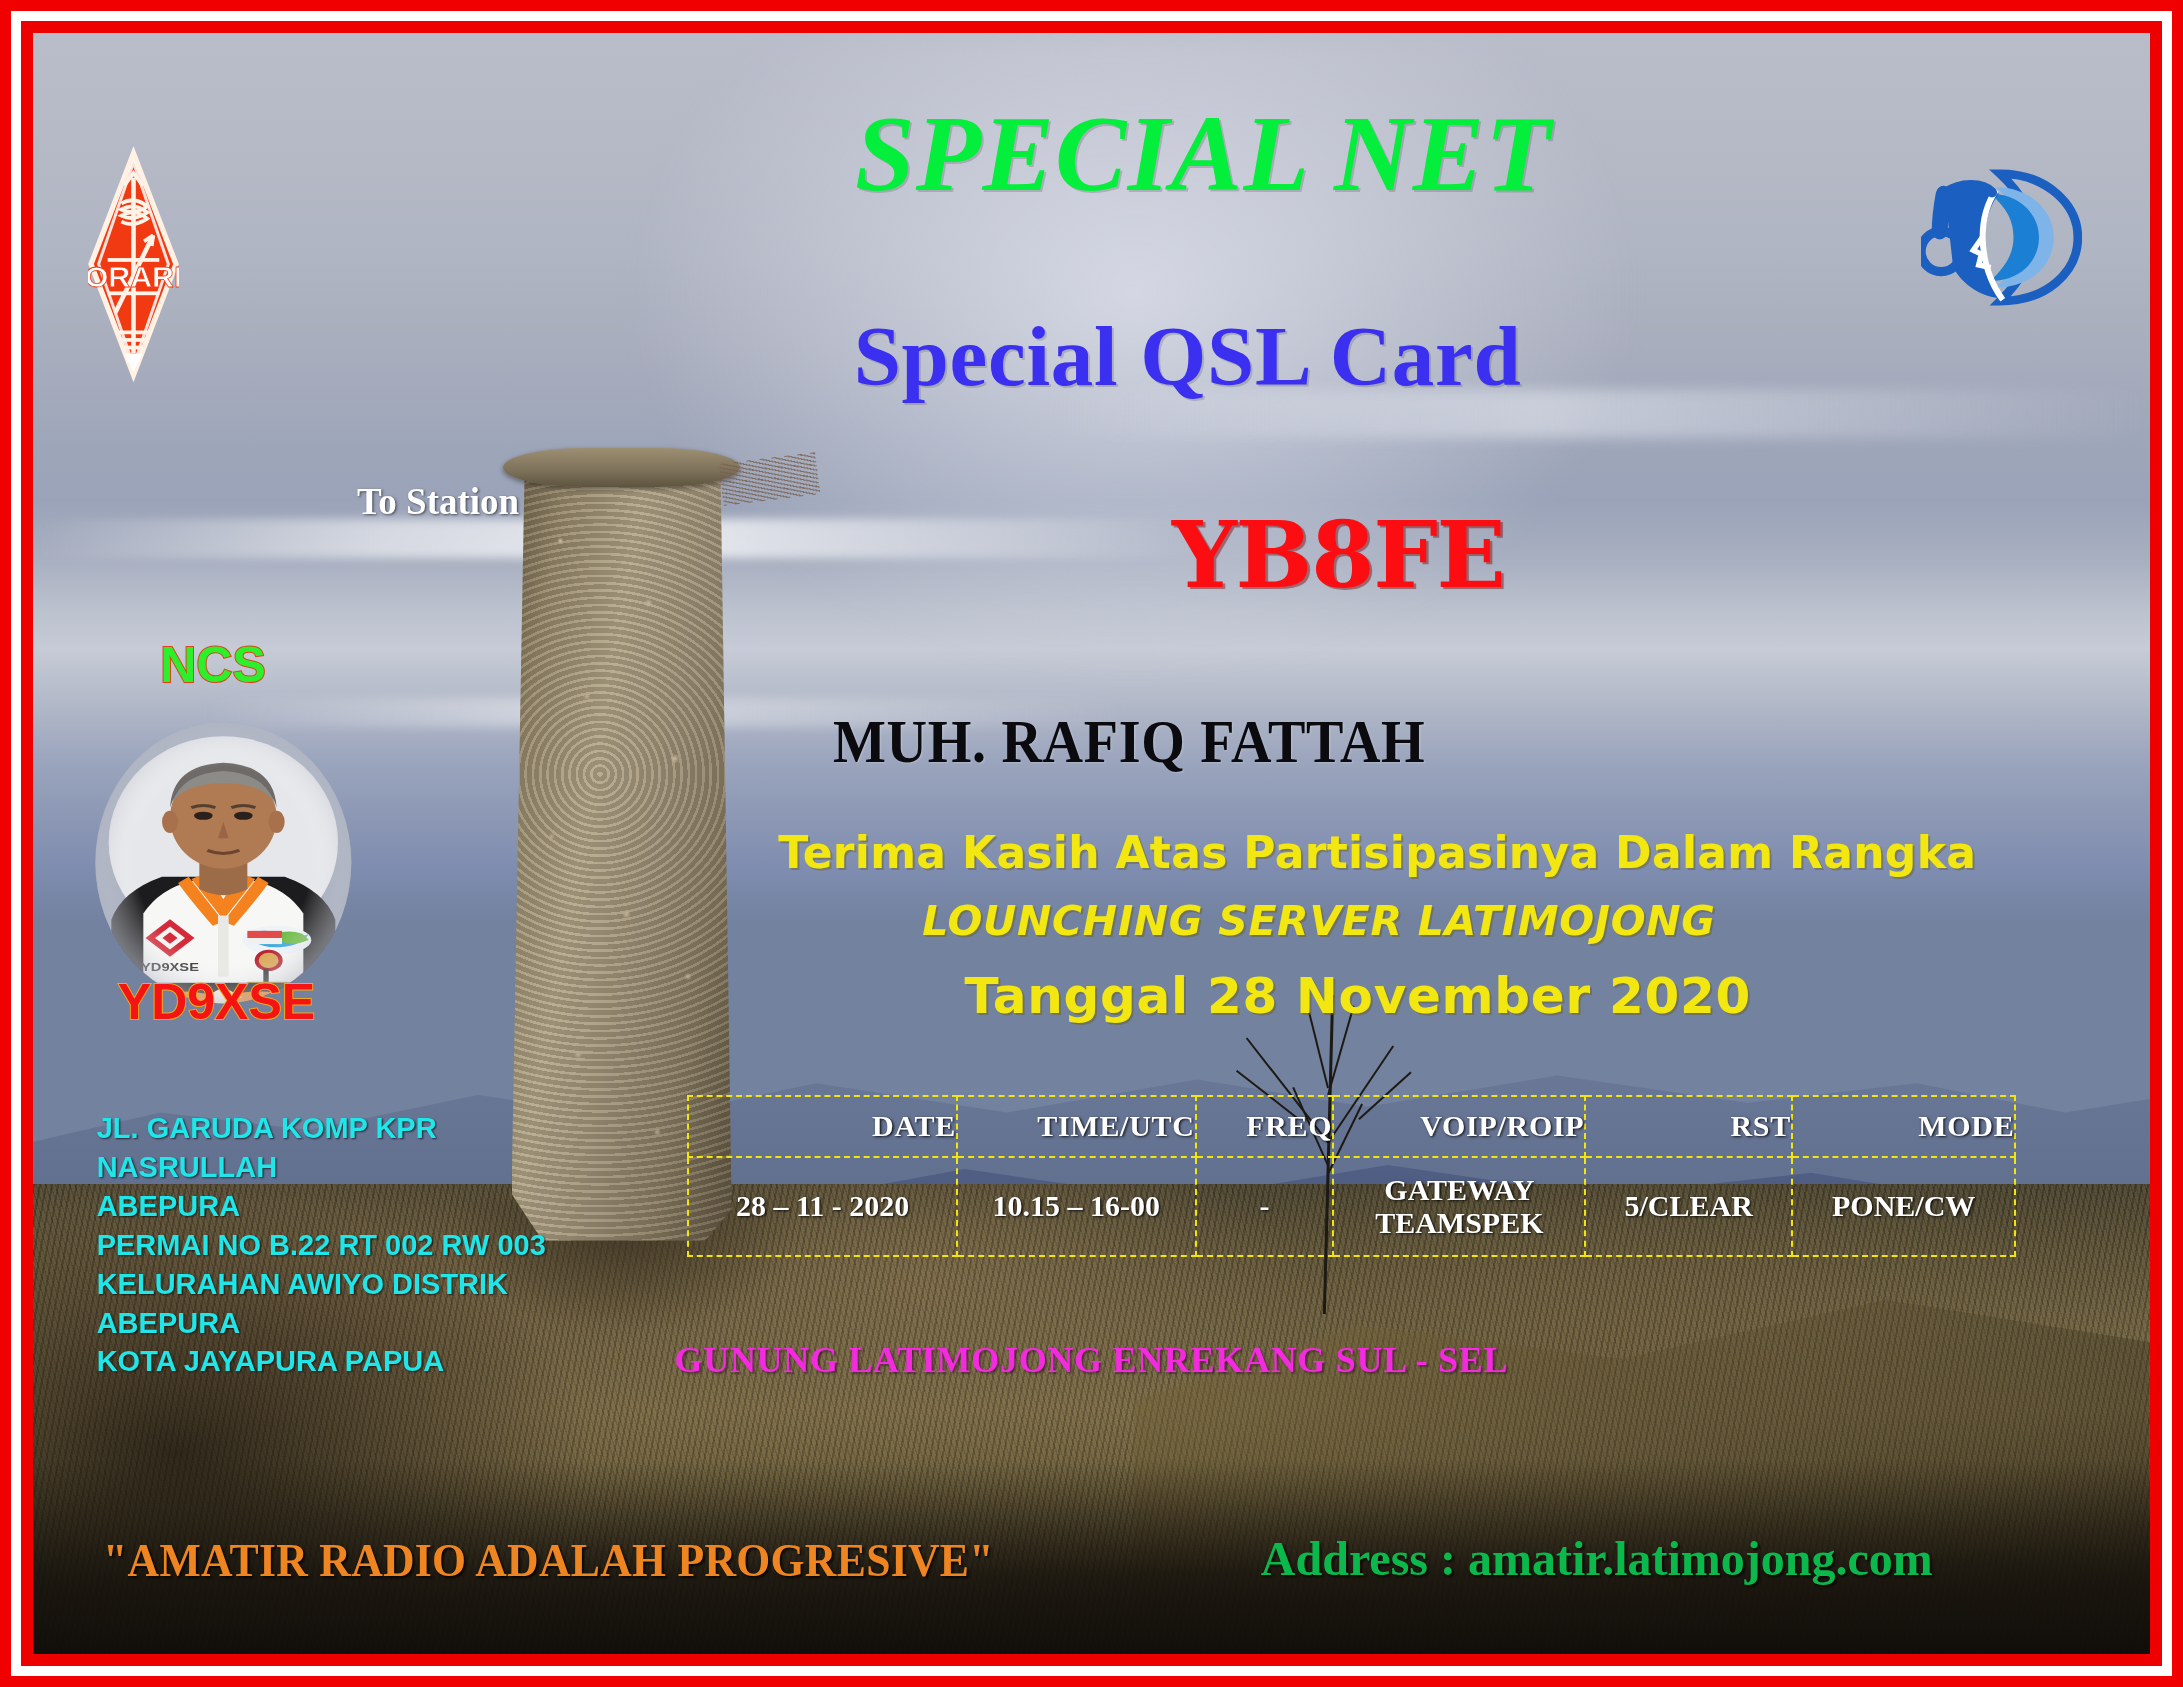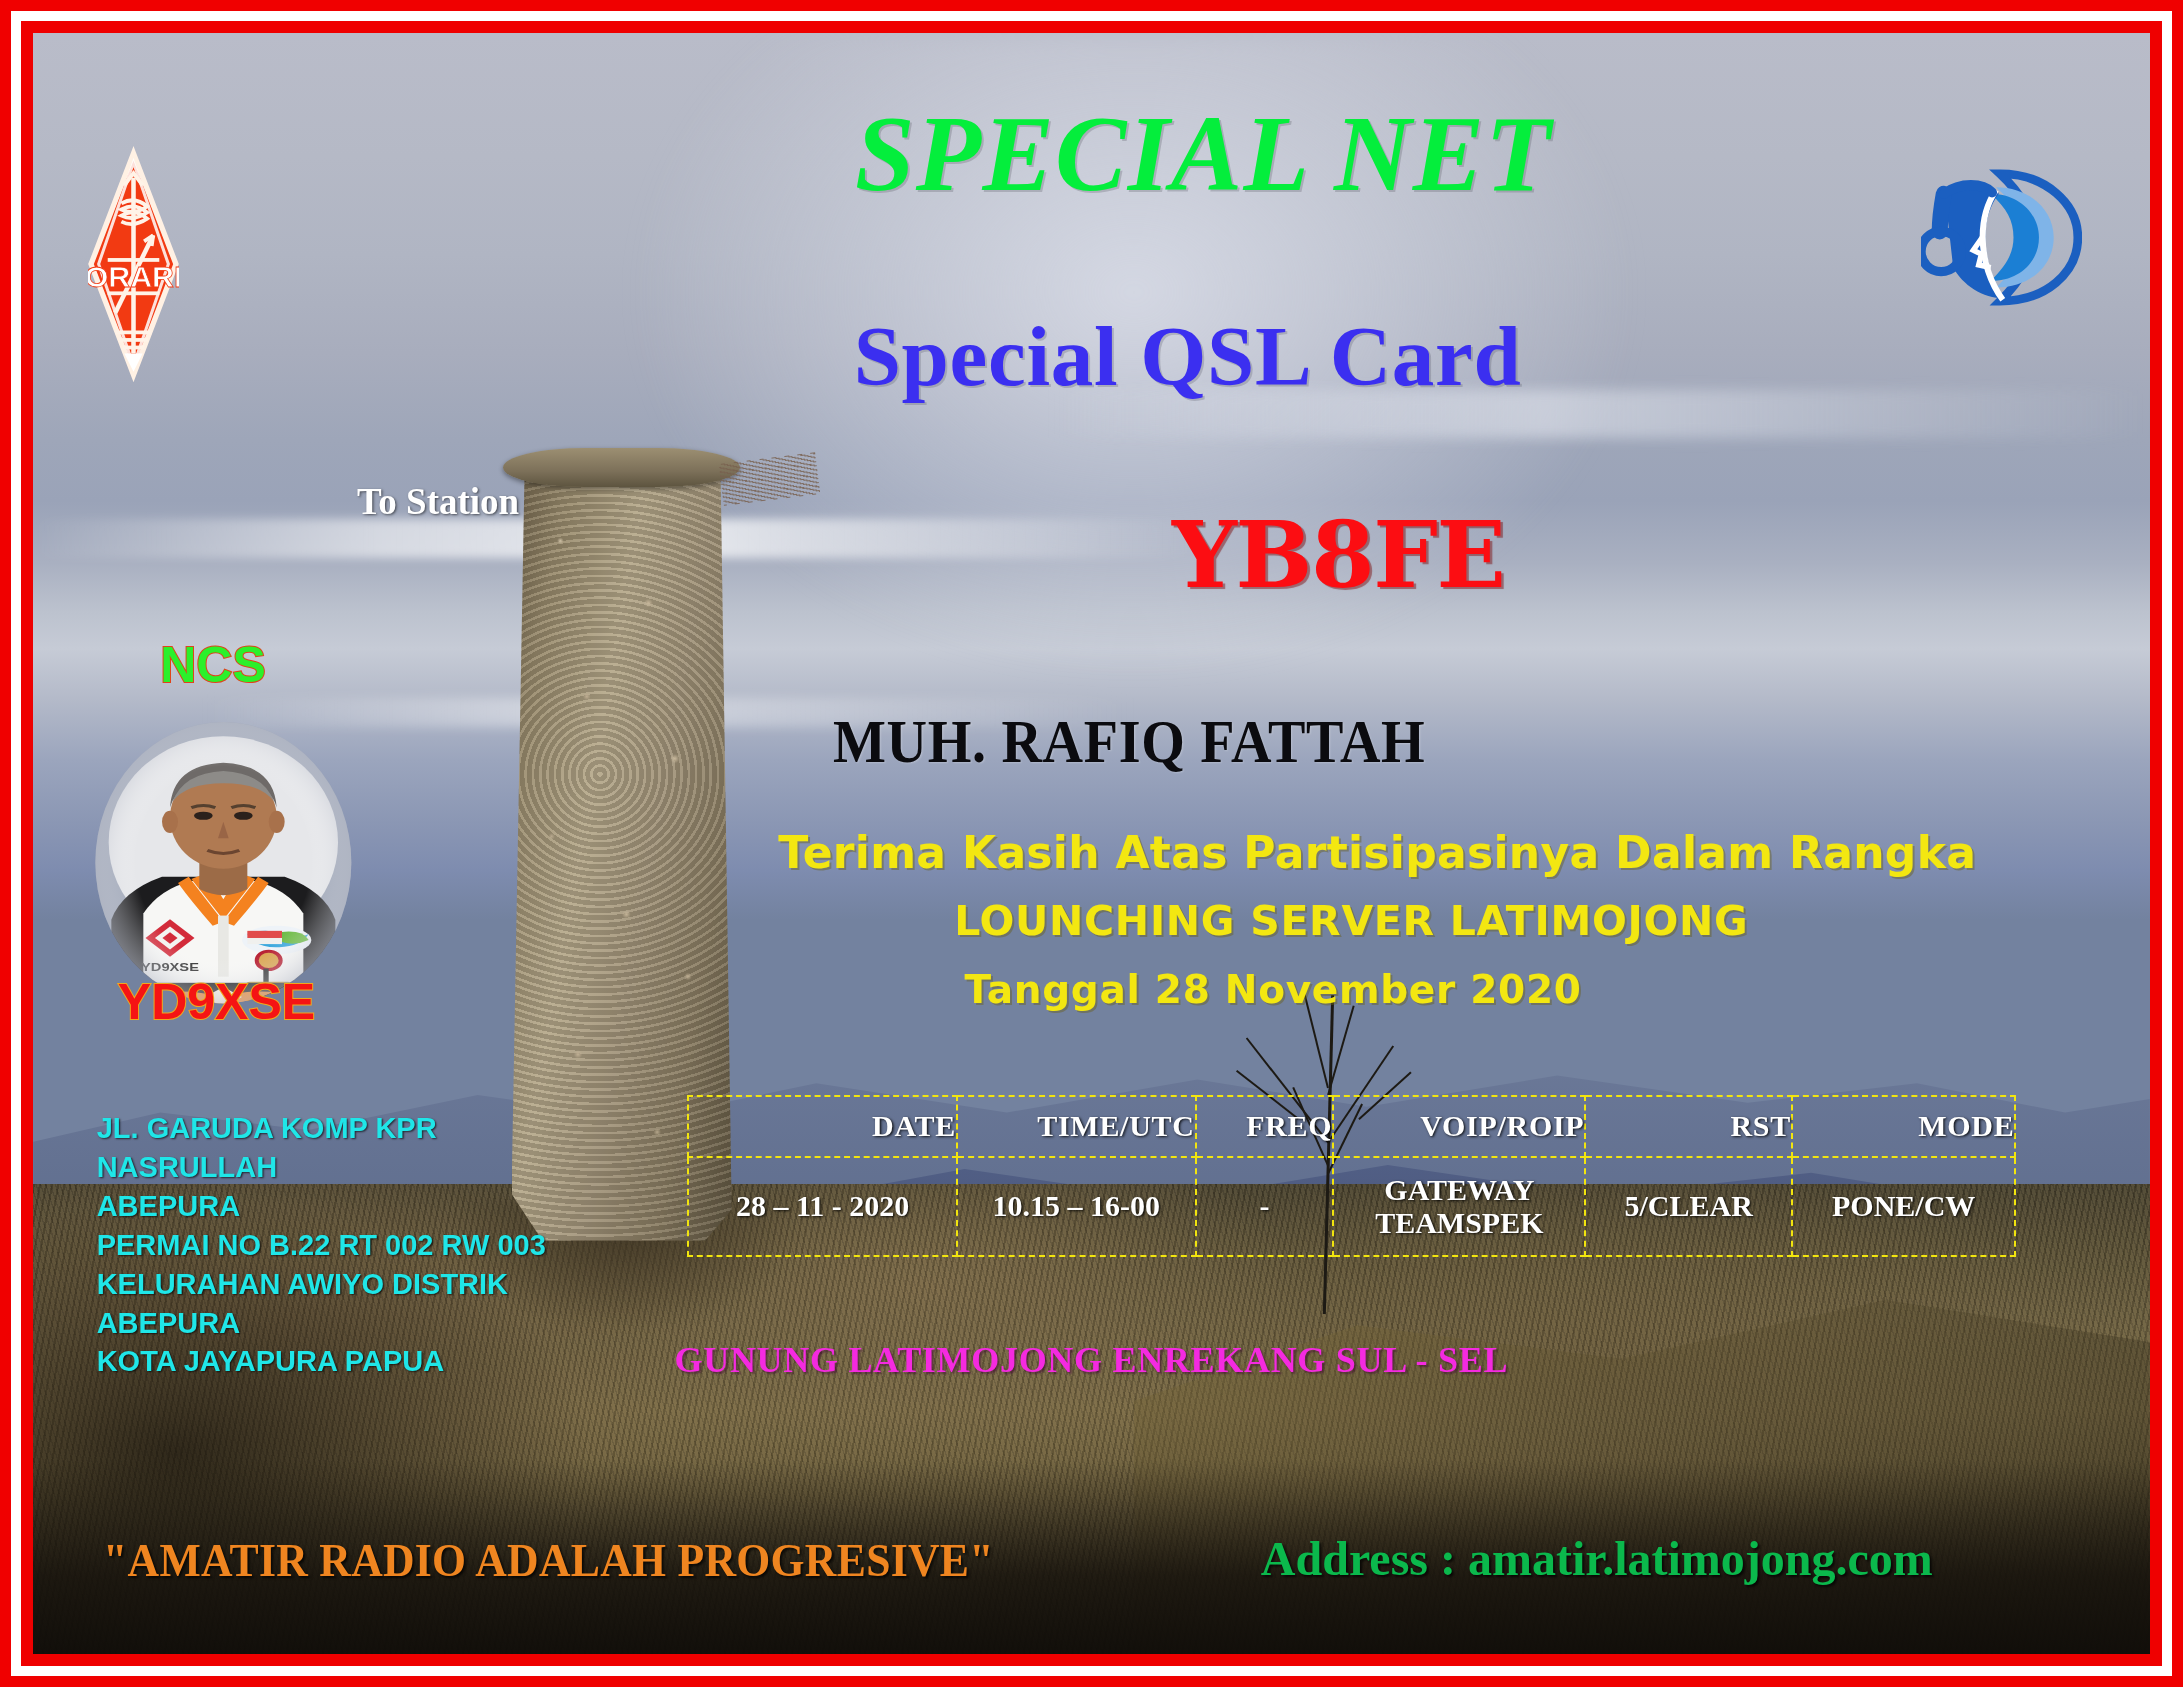--- a/index.html
+++ b/index.html
@@ -134,22 +134,22 @@
 
   .opname{position:absolute;left:37.8%;top:41.6%;color:#0b0b0f;
         font-weight:bold;font-size:61px;white-space:nowrap;letter-spacing:0.7px;
         font-family:"Liberation Serif",serif;transform:scaleX(.92);transform-origin:left center;
         text-shadow:1.3px 1.3px 2px rgba(255,255,255,.22);}
 
   .yel{position:absolute;color:#f3e711;font-weight:bold;white-space:nowrap;
         font-family:"DejaVu Sans",sans-serif;
         text-shadow:2px 2px 0 rgba(105,95,30,.45);}
   .yel1{left:35.2%;top:49.0%;font-size:44px;letter-spacing:0.3px;}
-  .yel2{left:42.0%;top:53.3%;font-size:41px;letter-spacing:0.7px;margin-left:32px;}
-  .yel3{left:44.0%;top:57.6%;font-size:39px;letter-spacing:0.7px;}
+  .yel2{left:42.0%;top:53.3%;font-size:41px;font-style:italic;letter-spacing:0.7px;}
+  .yel3{left:44.0%;top:57.6%;font-size:50px;letter-spacing:0.7px;}
 
   
   .ncs{position:absolute;left:6.0%;top:37.2%;font-size:50px;font-weight:bold;
        color:#2bf02b;font-family:"Liberation Sans",sans-serif;white-space:nowrap;
        -webkit-text-stroke:2px #e0431a;paint-order:stroke fill;}
   .opcall{position:absolute;left:4.0%;top:58.0%;font-size:50px;font-weight:bold;
        color:#f51414;font-family:"Liberation Sans",sans-serif;white-space:nowrap;
        -webkit-text-stroke:2px #f0a81e;paint-order:stroke fill;}
 
   #opphoto{position:absolute;left:2.7%;top:42.4%;width:12.6%;height:17.6%;}

